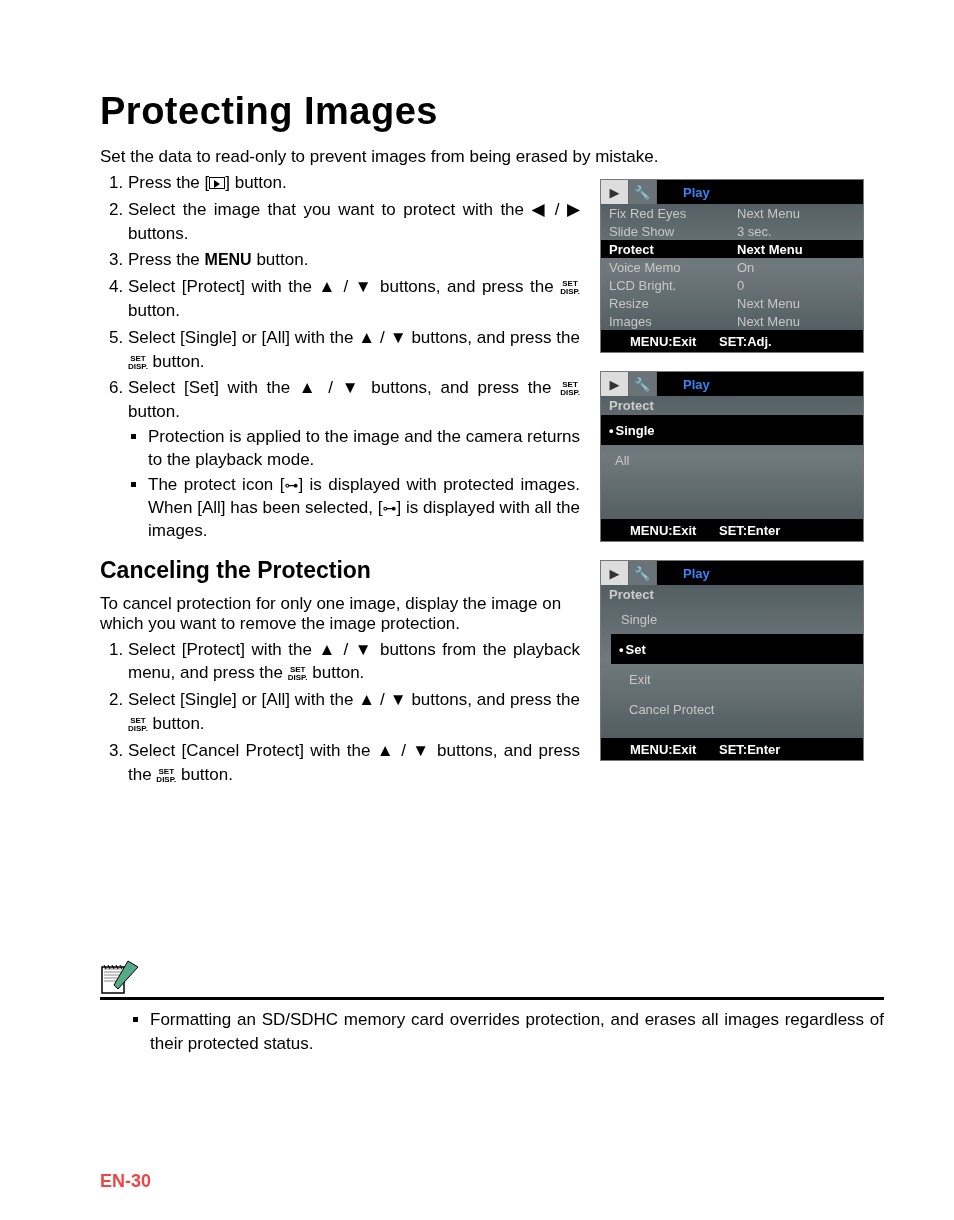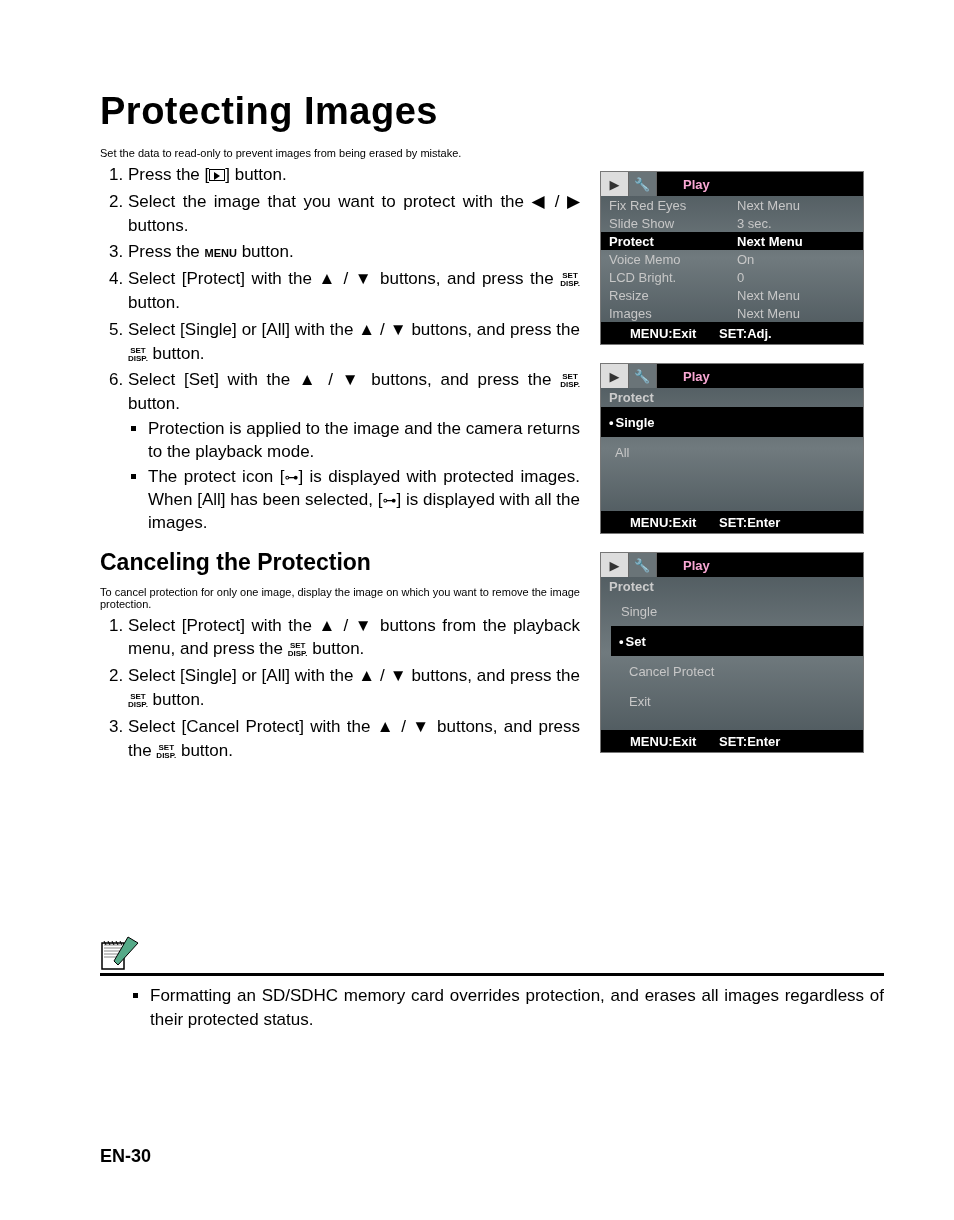--- a/index.html
+++ b/index.html
@@ -20,21 +20,21 @@
   }
   h1.main-title {
     font-family: "Futura", "Arial Black", Arial, sans-serif;
     font-weight: 800;
     font-size: 38px;
     letter-spacing: 0.5px;
     margin: 0 0 14px 0;
   }
   .intro {
     margin: 0 0 4px 0;
-    font-size: 11px;
+    font-size: 17px;
   }
   .col-area {
     display: flex;
     align-items: flex-start;
   }
   .text-col {
     flex: 0 0 500px;
     padding-right: 20px;
   }
   .fig-col {
@@ -87,24 +87,24 @@
     list-style: square;
     margin: 0 0 0 50px;
     padding: 0;
   }
   ul.note-list > li {
     line-height: 1.4;
     text-align: justify;
   }
   .footer {
     position: absolute;
-    bottom: 53px;
+    bottom: 28px;
     left: 100px;
     font-weight: bold;
-    color: #000000;
+    color: #ef4444;
     font-size: 18px;
   }
 
   
   .cam {
     width: 264px;
     background: linear-gradient(#4a555a 0%, #707a7e 50%, #4a555a 100%);
     border: 1px solid #777;
     font-family: Arial, sans-serif;
     font-size: 13px;
@@ -125,21 +125,21 @@
     align-items: center;
     justify-content: center;
     background: #ddd;
     border-right: 1px solid #666;
     color: #333;
   }
   .cam .tab.inactive { background: #6a7478; color: #333; }
   .cam .title {
     flex: 1;
     background: #000;
-    color: #f9a8d4;
+    color: #3b82f6;
     font-weight: bold;
     display: flex;
     align-items: center;
     padding-left: 26px;
   }
   .cam .row {
     display: flex;
     height: 18px;
     align-items: center;
     padding: 0 8px;
@@ -173,21 +173,21 @@
   .setdisp {
     display: inline-block;
     font-size: 8px;
     line-height: 8px;
     font-weight: bold;
     text-align: center;
     vertical-align: -2px;
   }
   .menu-label {
     font-weight: bold;
-    font-size: 11px;
+    font-size: 16px;
   }
   .play-btn-box {
     display:inline-block;
     border:1.5px solid #000;
     width:16px; height:12px;
     position:relative;
     vertical-align:-1px;
   }
   .play-btn-box::after{
     content:"";
@@ -304,22 +304,22 @@
         <div class="tabrow">
           <div class="tabs">
             <div class="tab">▶</div>
             <div class="tab inactive">🔧</div>
           </div>
           <div class="title">Play</div>
         </div>
         <div class="list-heading">Protect</div>
         <div class="list-item" style="padding-left:20px;">Single</div>
         <div class="list-item hl" style="margin-left:10px;">Set</div>
+        <div class="list-item" style="padding-left:28px;">Exit</div>
         <div class="list-item" style="padding-left:28px;">Cancel Protect</div>
-        <div class="list-item" style="padding-left:28px;">Exit</div>
         <div class="spacer2"></div>
         <div class="footer-row">
             <span class="f1">MENU:Exit</span>
             <span class="f2">SET:Enter</span>
           </div>
       </div>
 
     </div>
   </div>
 

